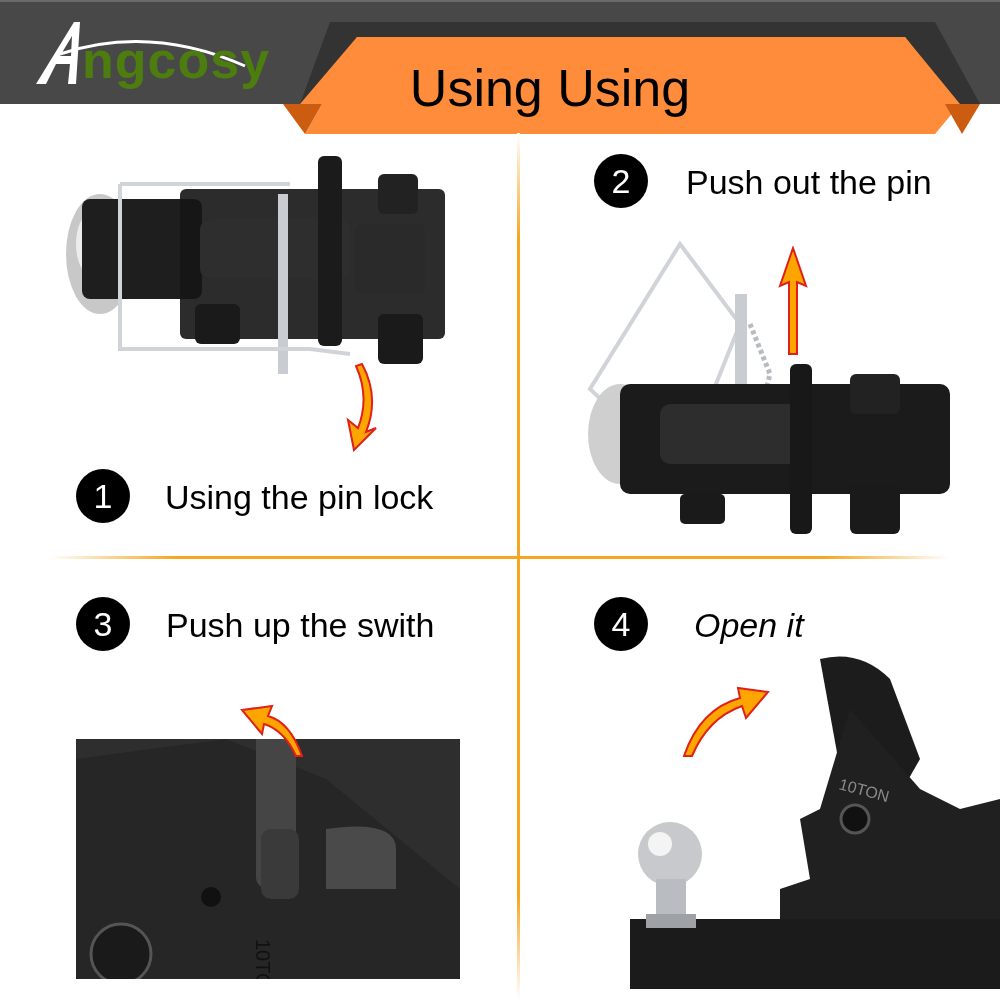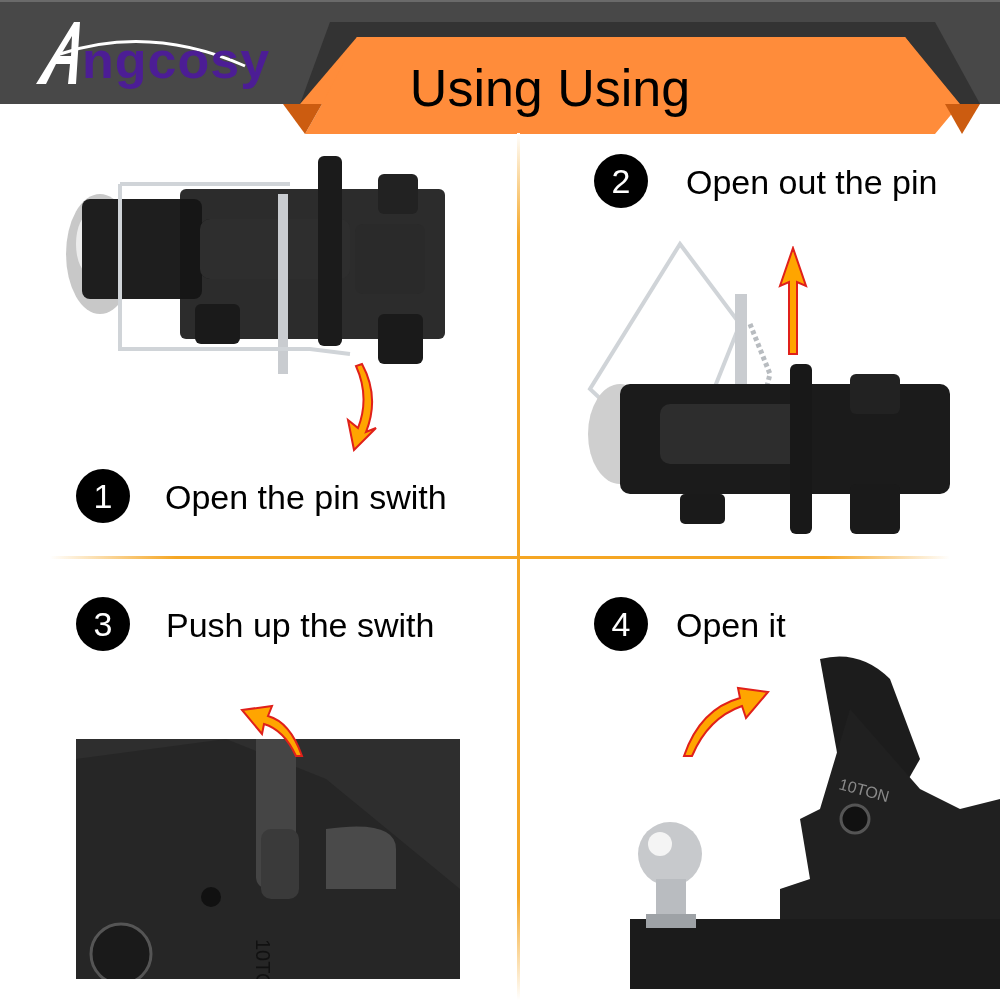--- a/index.html
+++ b/index.html
@@ -28,21 +28,21 @@
   <polygon points="357,37 905,37 960,104 935,134 305,134 322,104" fill="#ff8c3a"></polygon>
   <polygon points="283,104 322,104 305,134" fill="#cc5c10"></polygon>
   <polygon points="945,104 980,104 962,134" fill="#cc5c10"></polygon>
 </svg>
 
 <svg class="abs logo" viewBox="0 0 260 80">
   <path d="M6,70 L44,8 L50,8 L46,70 L38,70 L40,50 L26,50 L16,70 Z M30,42 L41,42 L42,22 Z" fill="#ffffff"></path>
   <path d="M30,40 Q120,10 215,52" stroke="#ffffff" stroke-width="3" fill="none"></path>
   <text x="52" y="66" font-family="Liberation Sans, sans-serif" font-size="50" fill="#ffffff" font-weight="bold"></text>
 </svg>
-<div class="abs" style="left:82px;top:30px;font-size:52px;color:#4c1d95;font-weight:bold;letter-spacing:1px;line-height:60px;"><span id="brandtail">ngcosy</span></div>
+<div class="abs" style="left:82px;top:30px;font-size:52px;color:#4d7c0f;font-weight:bold;letter-spacing:1px;line-height:60px;"><span id="brandtail">ngcosy</span></div>
 
 <div class="abs title">Using Using</div>
 
 <div class="abs vline"></div>
 <div class="abs hline"></div>
 
 <div class="abs" style="left:0;top:134px;width:517px;height:422px;">
   <svg class="abs photo" style="left:60px;top:10px;" width="400" height="240" viewBox="0 0 400 240">
     <ellipse cx="40" cy="110" rx="34" ry="60" fill="#c8c8c8"></ellipse>
     <ellipse cx="30" cy="100" rx="14" ry="30" fill="#ececec"></ellipse>
@@ -56,26 +56,26 @@
     <rect x="135" y="160" width="45" height="40" rx="6" fill="#1a1a1a"></rect>
     <rect x="258" y="12" width="24" height="190" rx="6" fill="#1b1b1b"></rect>
     <rect x="218" y="50" width="10" height="180" fill="#c9ccd0"></rect>
     <path d="M60,40 L60,205 L250,205 L290,210" stroke="#d0d4d8" stroke-width="4" fill="none"></path>
     <path d="M60,40 L230,40" stroke="#d0d4d8" stroke-width="4" fill="none"></path>
   </svg>
   <svg class="abs" style="left:340px;top:228px;" width="50" height="90" viewBox="0 0 50 90">
     <path d="M22,2 Q40,35 26,70 L36,66 L14,88 L8,58 L18,66 Q30,35 16,4 Z" fill="#ffa500" stroke="#e0201a" stroke-width="2"></path>
   </svg>
   <div class="abs num" style="left:76px;top:335px;">1</div>
-  <div class="abs cap" style="left:165px;top:343px;">Open the pin swith</div>
+  <div class="abs cap" style="left:165px;top:343px;">Using the pin lock</div>
 </div>
 
 <div class="abs" style="left:520px;top:134px;width:480px;height:422px;">
   <div class="abs num" style="left:74px;top:20px;">2</div>
-  <div class="abs cap" style="left:166px;top:28px;">Open out the pin</div>
+  <div class="abs cap" style="left:166px;top:28px;">Push out the pin</div>
   <svg class="abs" style="left:40px;top:100px;" width="400" height="320" viewBox="0 0 400 320">
     <path d="M120,10 L180,90 L120,240 L30,155 Z" stroke="#d0d4d8" stroke-width="4" fill="none"></path>
     <rect x="175" y="60" width="12" height="170" fill="#c9ccd0"></rect>
     <path d="M190,90 L210,140 L200,180" stroke="#b8bcc0" stroke-width="5" fill="none" stroke-dasharray="4 3"></path>
     <ellipse cx="60" cy="200" rx="32" ry="50" fill="#cfcfcf"></ellipse>
     <rect x="60" y="150" width="330" height="110" rx="10" fill="#1b1b1b"></rect>
     <rect x="100" y="170" width="150" height="60" rx="10" fill="#2d2d2d"></rect>
     <rect x="230" y="130" width="22" height="170" rx="6" fill="#181818"></rect>
     <rect x="290" y="140" width="50" height="40" rx="6" fill="#222"></rect>
     <rect x="290" y="250" width="50" height="50" rx="6" fill="#1a1a1a"></rect>
@@ -99,21 +99,21 @@
     <circle cx="135" cy="158" r="10" fill="#111"></circle>
     <text x="180" y="200" font-family="Liberation Sans, sans-serif" font-size="20" fill="#111" transform="rotate(90 180 200)">10TON</text>
   </svg>
   <svg class="abs" style="left:240px;top:145px;" width="70" height="55" viewBox="0 0 70 55">
     <path d="M62,52 Q50,18 28,12 L32,2 L2,6 L22,30 L24,20 Q44,26 56,52 Z" fill="#ffa500" stroke="#e0201a" stroke-width="2"></path>
   </svg>
 </div>
 
 <div class="abs" style="left:520px;top:559px;width:480px;height:441px;">
   <div class="abs num" style="left:74px;top:38px;">4</div>
-  <div class="abs cap" style="left:156px;top:46px;">Open it</div>
+  <div class="abs cap" style="left:174px;top:46px;font-style:italic;">Open it</div>
   <svg class="abs" style="left:100px;top:90px;" width="380" height="350" viewBox="0 0 380 350">
     <path d="M200,10 Q240,0 270,30 L300,110 L260,180 L220,120 Z" fill="#1c1c1c"></path>
     <path d="M230,60 L300,140 L340,160 L380,150 L380,300 L160,300 L160,240 L190,230 L180,170 L200,160 Z" fill="#202020"></path>
     <path d="M10,270 L380,270 L380,340 L10,340 Z" fill="#1b1b1b"></path>
     <circle cx="50" cy="205" r="32" fill="#c7c9cc"></circle>
     <circle cx="40" cy="195" r="12" fill="#f4f4f4"></circle>
     <rect x="36" y="230" width="30" height="40" fill="#b9bcc0"></rect>
     <rect x="26" y="265" width="50" height="14" fill="#9ea2a6"></rect>
     <text x="218" y="140" font-family="Liberation Sans, sans-serif" font-size="16" fill="#8a8a8a" transform="rotate(15 218 140)">10TON</text>
     <circle cx="235" cy="170" r="14" fill="#111" stroke="#555" stroke-width="3"></circle>

